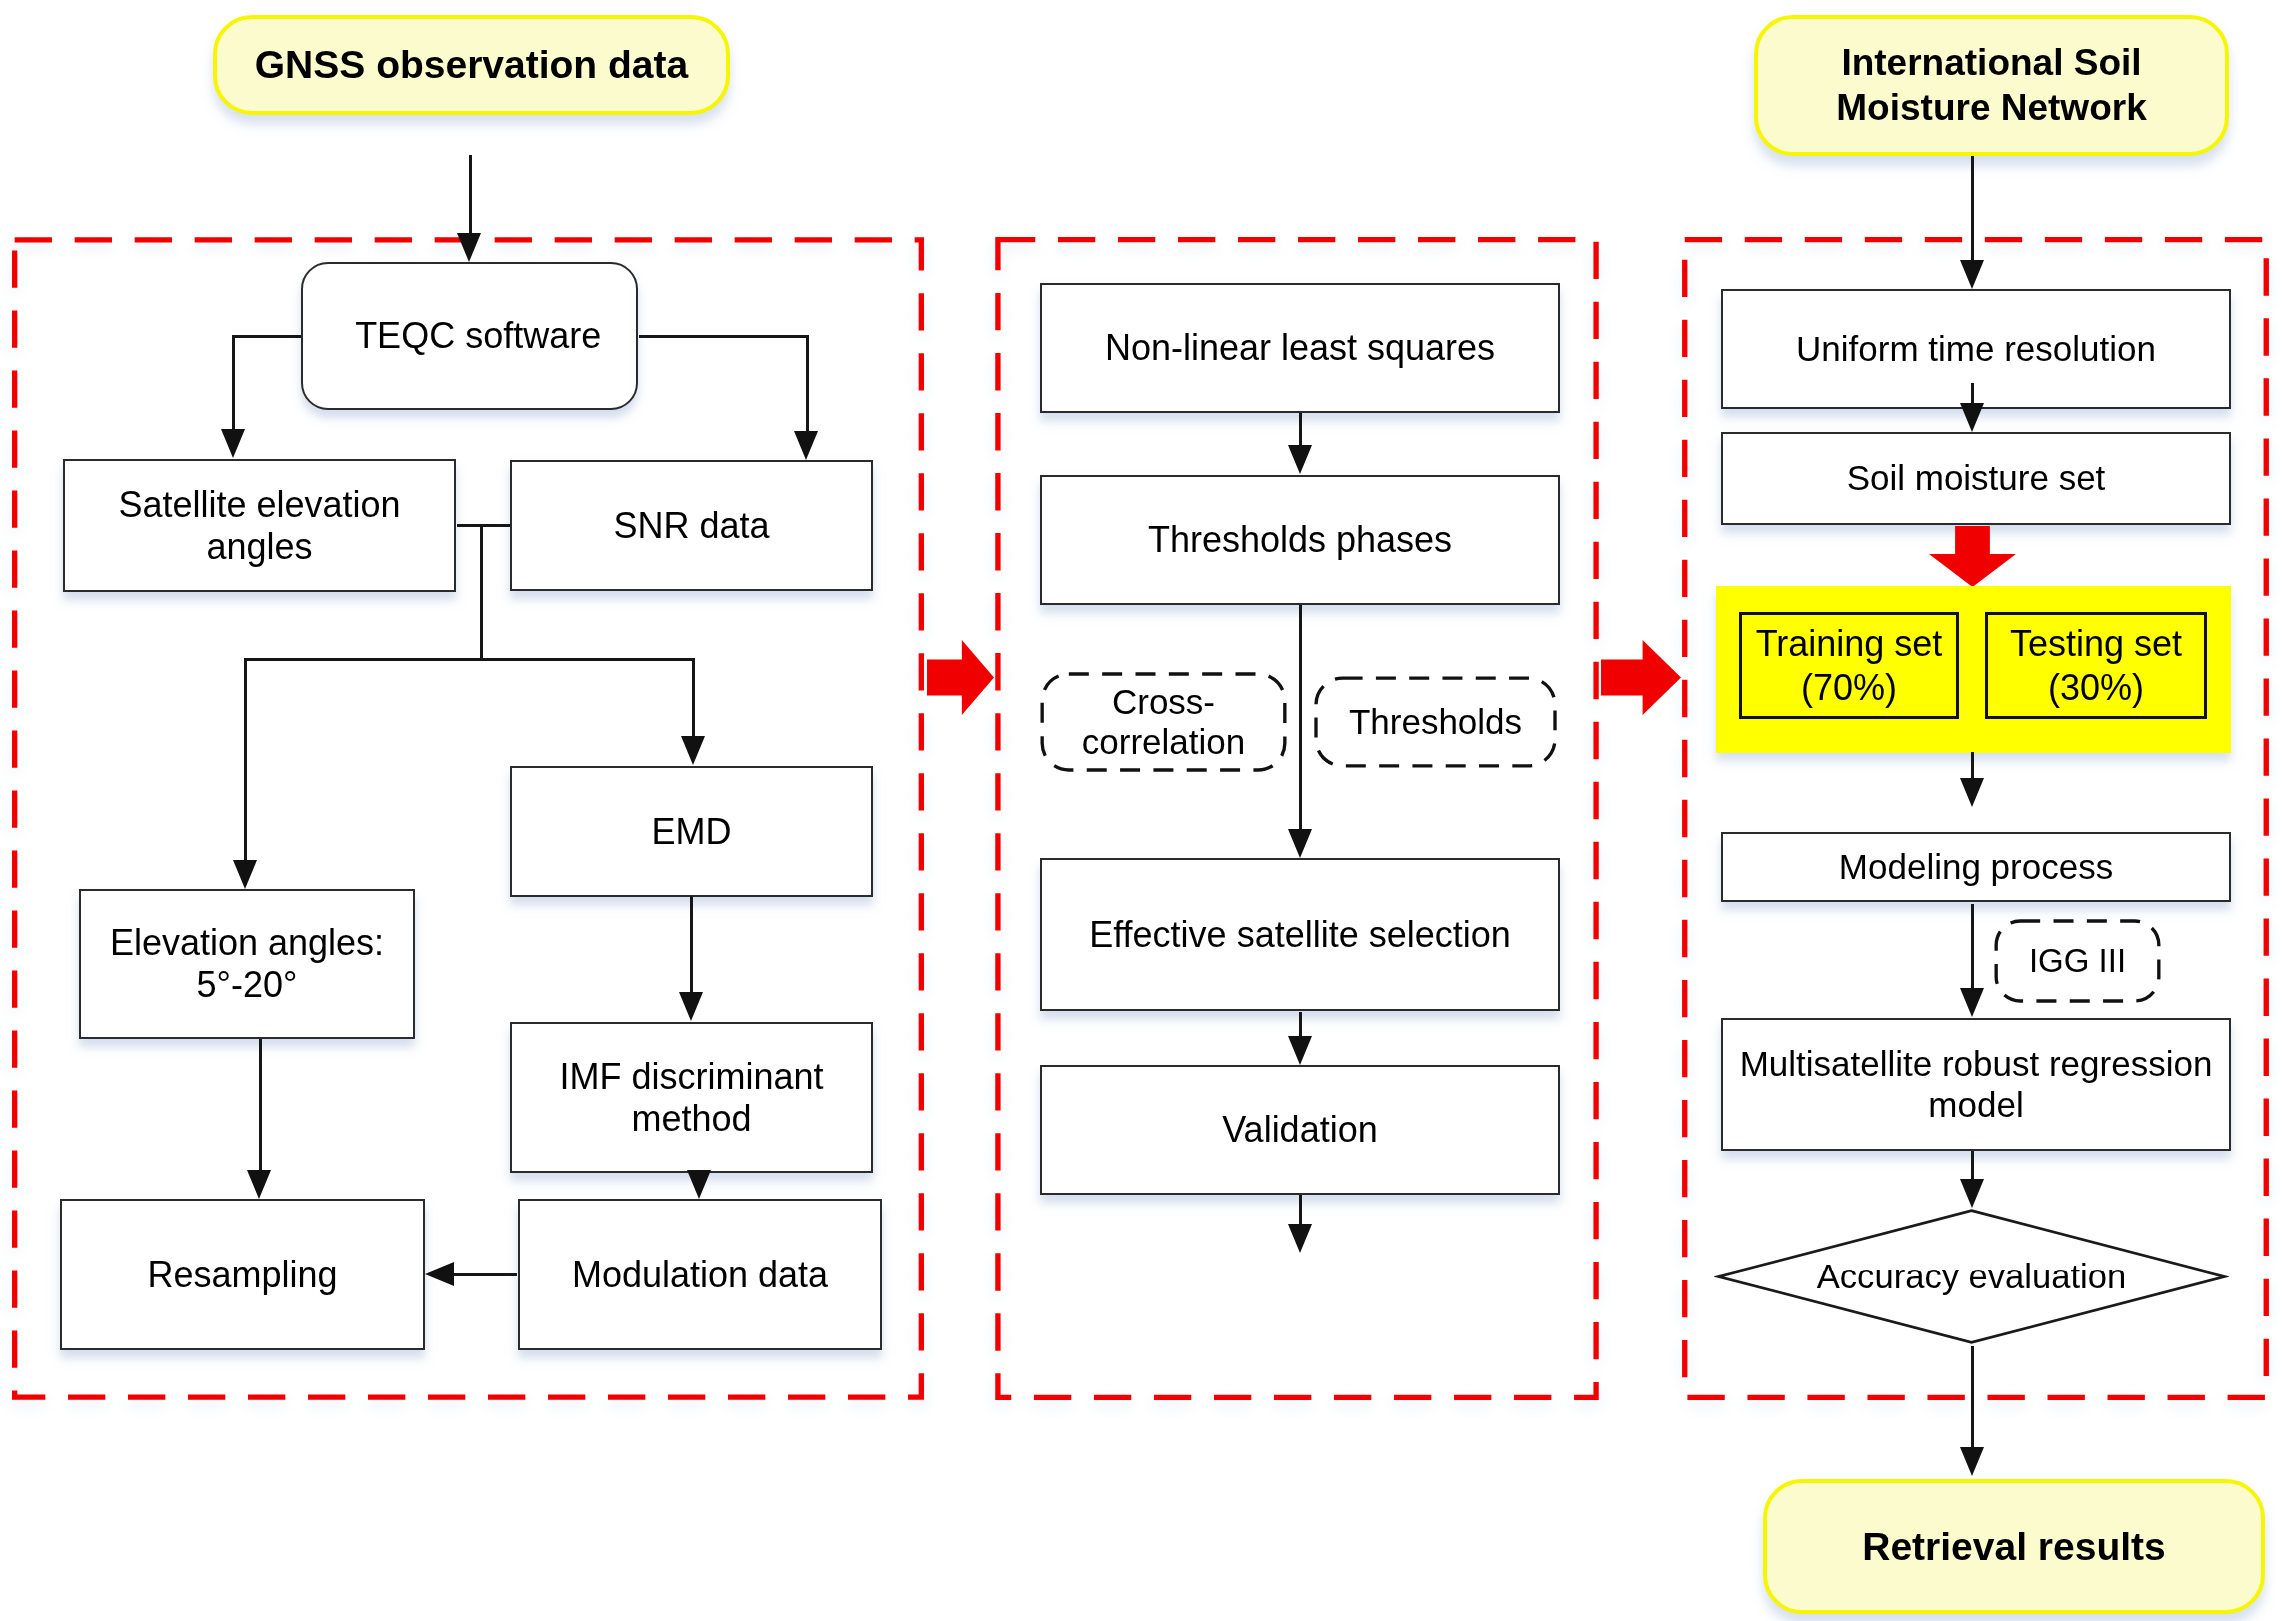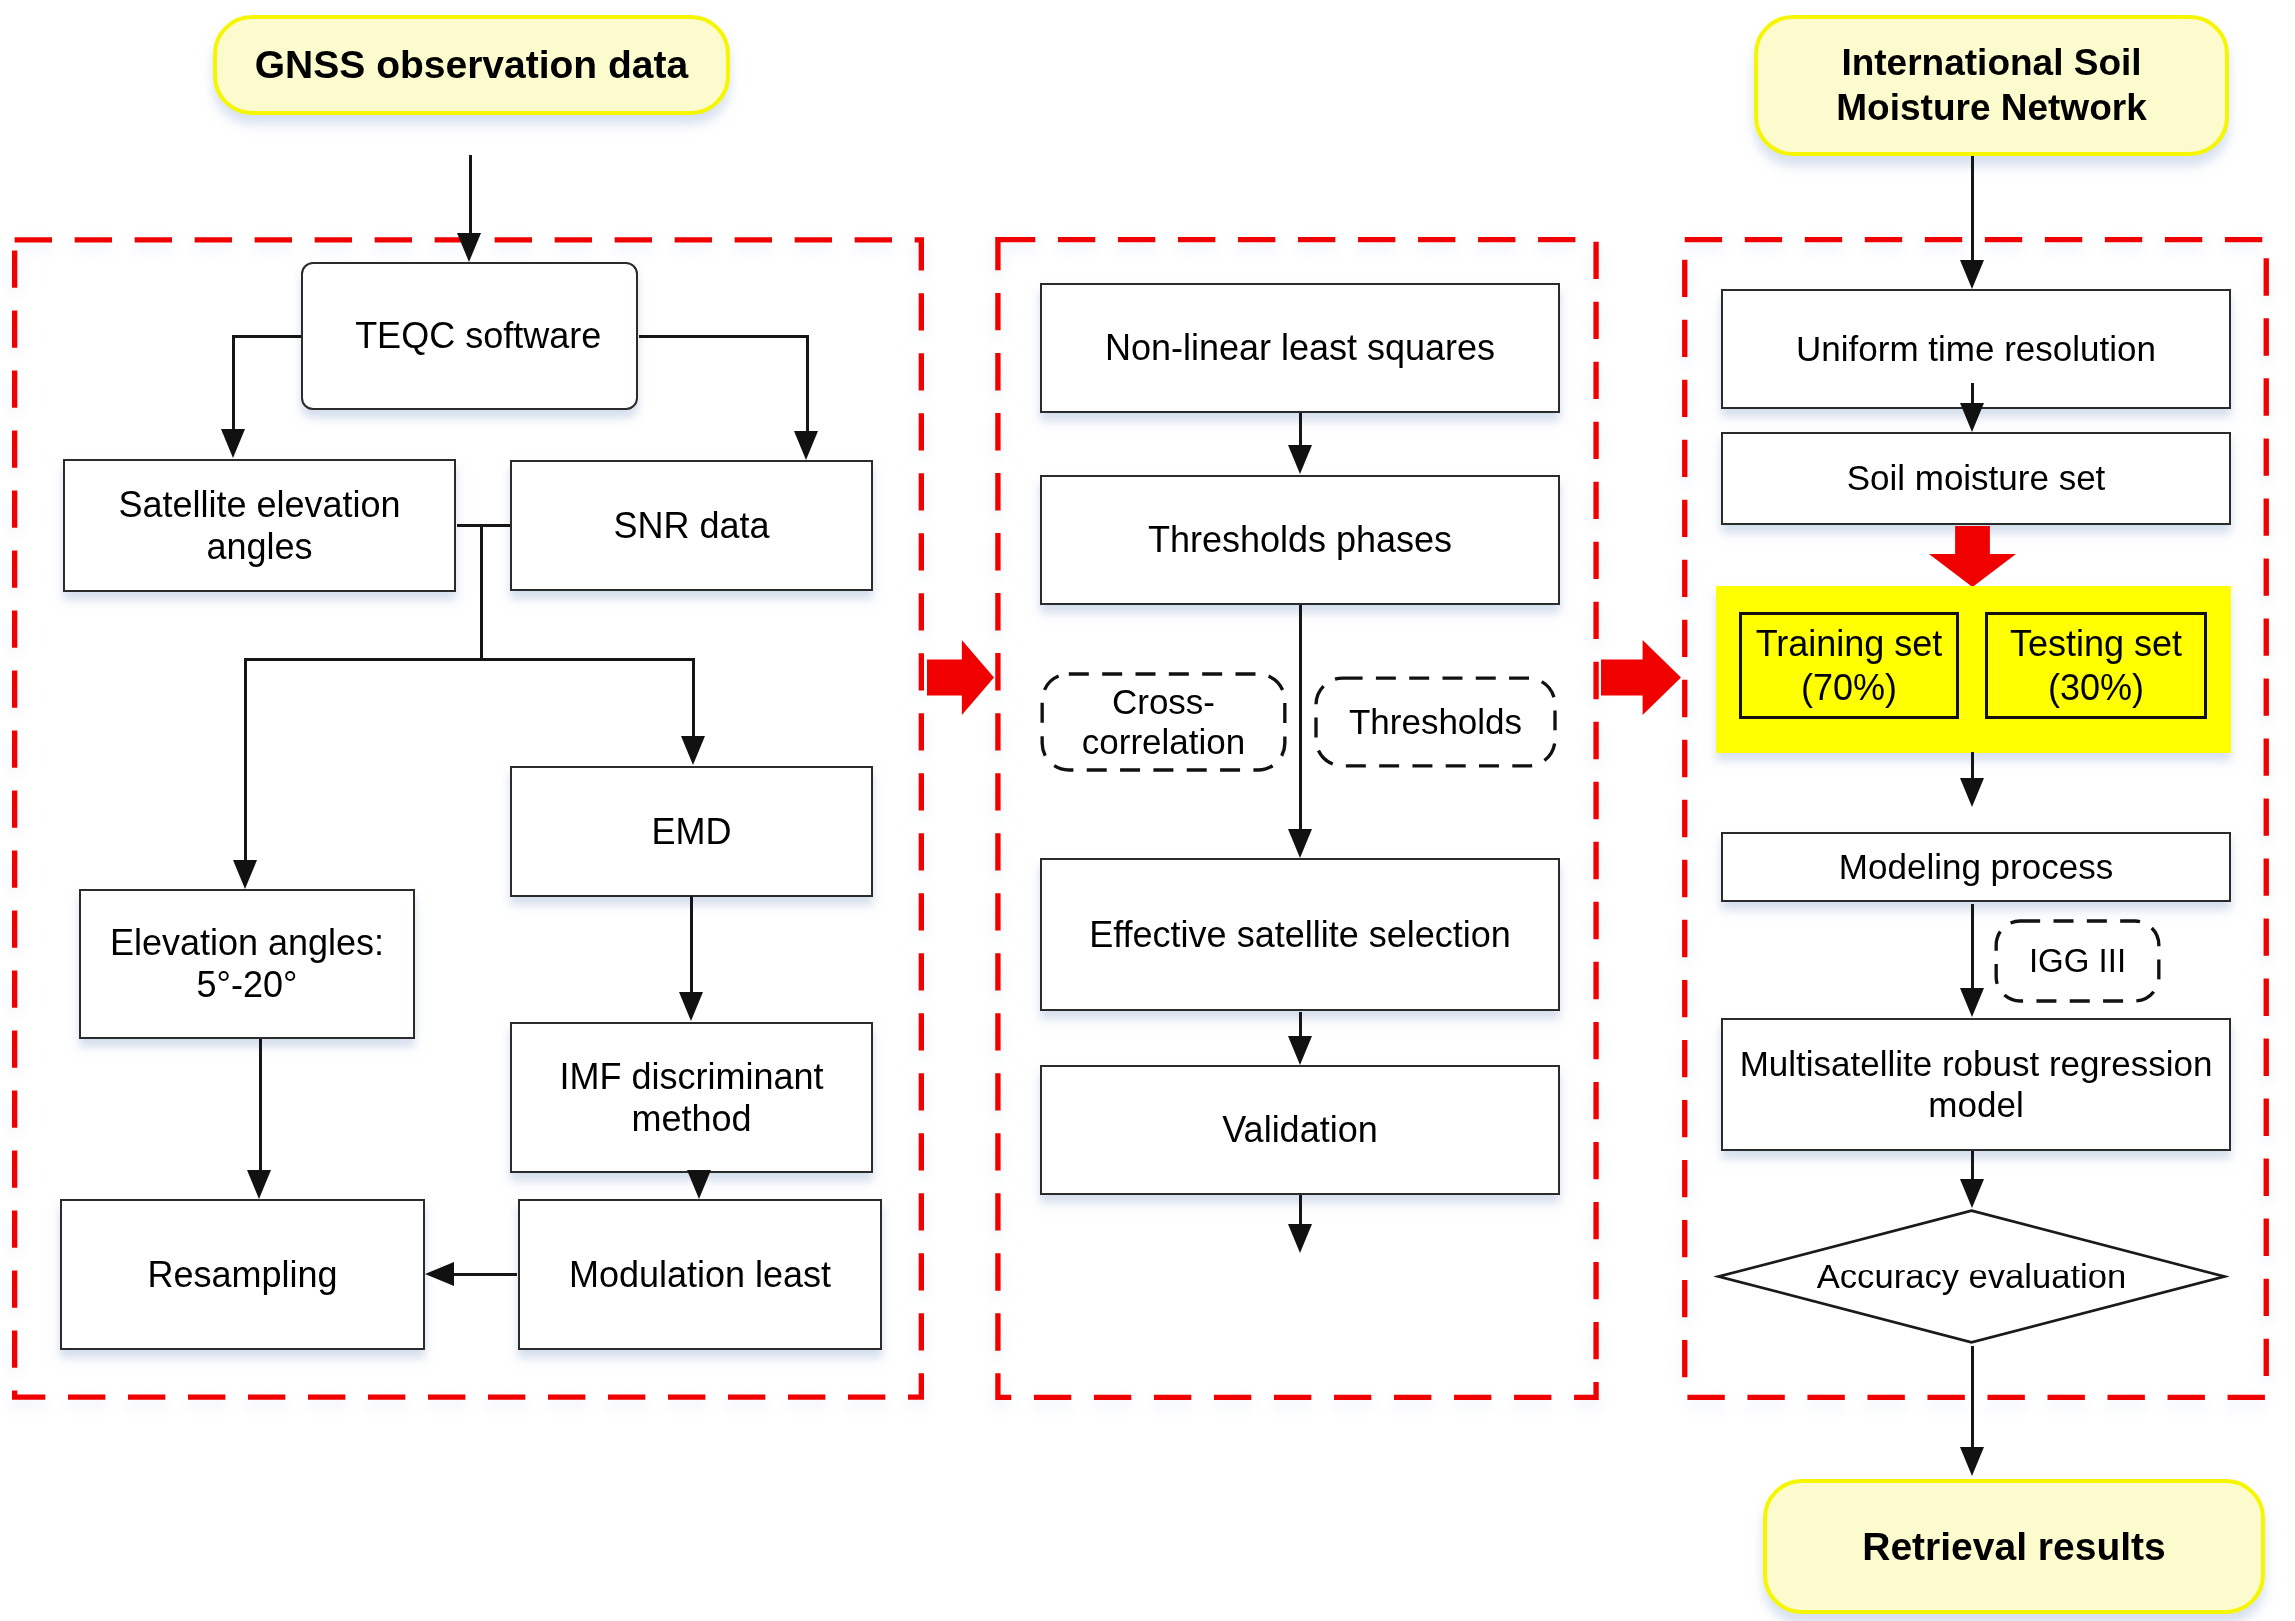--- a/index.html
+++ b/index.html
@@ -16,21 +16,21 @@
   .box{
     position:absolute;box-sizing:border-box;
     background:#ffffff;
     border:2.7px solid #2b2b2b;
     display:flex;align-items:center;justify-content:center;
     text-align:center;font-size:36px;line-height:1.16;
     padding:0 14.7px;
     box-shadow:0 8px 9.3px rgba(170,190,220,0.50);
   }
   .box.small{font-size:35px;}
-  .rounded{border-radius:12px;padding-left:32px;}
+  .rounded{border-radius:27px;padding-left:32px;}
   
   .terminal{
     position:absolute;box-sizing:border-box;
     background:#fbfbcd;
     border:4px solid #f6f600;
     border-radius:39px;
     display:flex;align-items:center;justify-content:center;
     text-align:center;font-weight:bold;font-size:39px;line-height:1.22;
     padding:0 20px;
     box-shadow:0 9.3px 10.7px rgba(175,195,225,0.5);
@@ -137,21 +137,21 @@
 
   <div class="vline" style="left:259px;top:1039px;width:2.7px;height:133px;"></div>
   <div class="ah-down" style="left:247px;top:1170px;"></div>
 
   <div class="ah-down" style="left:687px;top:1170px;"></div>
 
   <div class="box" style="left:60px;top:1199px;width:365px;height:151px;">
     <span>Resampling</span>
   </div>
   <div class="box" style="left:518px;top:1199px;width:364px;height:151px;">
-    <span>Modulation least</span>
+    <span>Modulation data</span>
   </div>
 
   <div class="hline" style="left:453px;top:1273px;width:64px;height:2.7px;"></div>
   <div class="ah-left" style="left:425px;top:1262px;"></div>
 
   <div class="blockarrow-right" style="left:927px;top:640px;width:67px;height:75px;"></div>
   <div class="blockarrow-right" style="left:1601px;top:640px;width:80px;height:75px;"></div>
 
   <div class="box" style="left:1040px;top:283px;width:520px;height:130px;">
     <span>Non-linear least squares</span>

